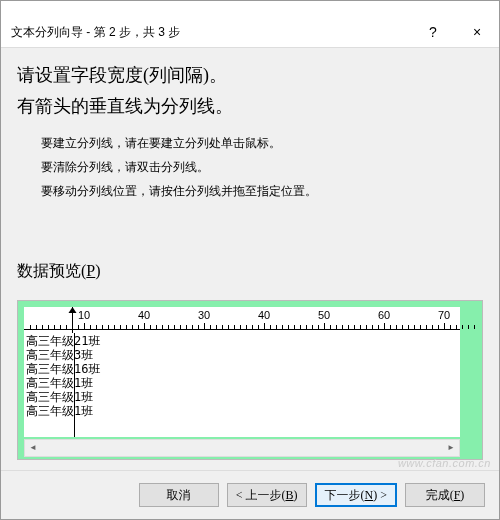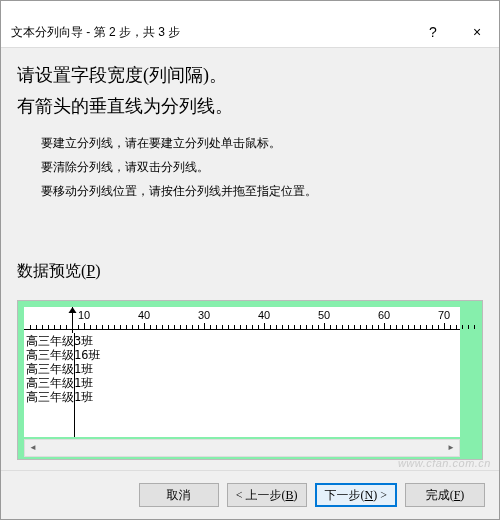--- a/index.html
+++ b/index.html
@@ -143,21 +143,21 @@
           <div class="tick-label" style="left: 420px;">70</div>
           <div class="tick small" style="left: 426px;"></div>
           <div class="tick small" style="left: 432px;"></div>
           <div class="tick small" style="left: 438px;"></div>
           <div class="tick small" style="left: 444px;"></div>
           <div class="tick small" style="left: 450px;"></div>
           <div class="break-line" style="left: 48px; height: 26px; top: 0px;"></div>
           <div class="break-arrow" style="left: 48px;"></div>
         </div>
       <div class="databox" id="databox">
-        <div class="rows" id="rows"><div>高三年级3班</div><div>高三年级16班</div><div>高三年级1班</div><div>高三年级1班</div><div>高三年级1班</div></div>
+        <div class="rows" id="rows"><div>高三年级21班</div><div>高三年级3班</div><div>高三年级16班</div><div>高三年级1班</div><div>高三年级1班</div><div>高三年级1班</div></div>
       <div class="break-line" style="left: 50px; height: 100%; top: 0px;"></div></div>
       <div class="scroll-h">
         <div class="sbtn">◄</div>
         <div class="track"></div>
         <div class="sbtn">►</div>
       </div>
     </div>
 
     <div style="height:10px"></div>
   </div>

